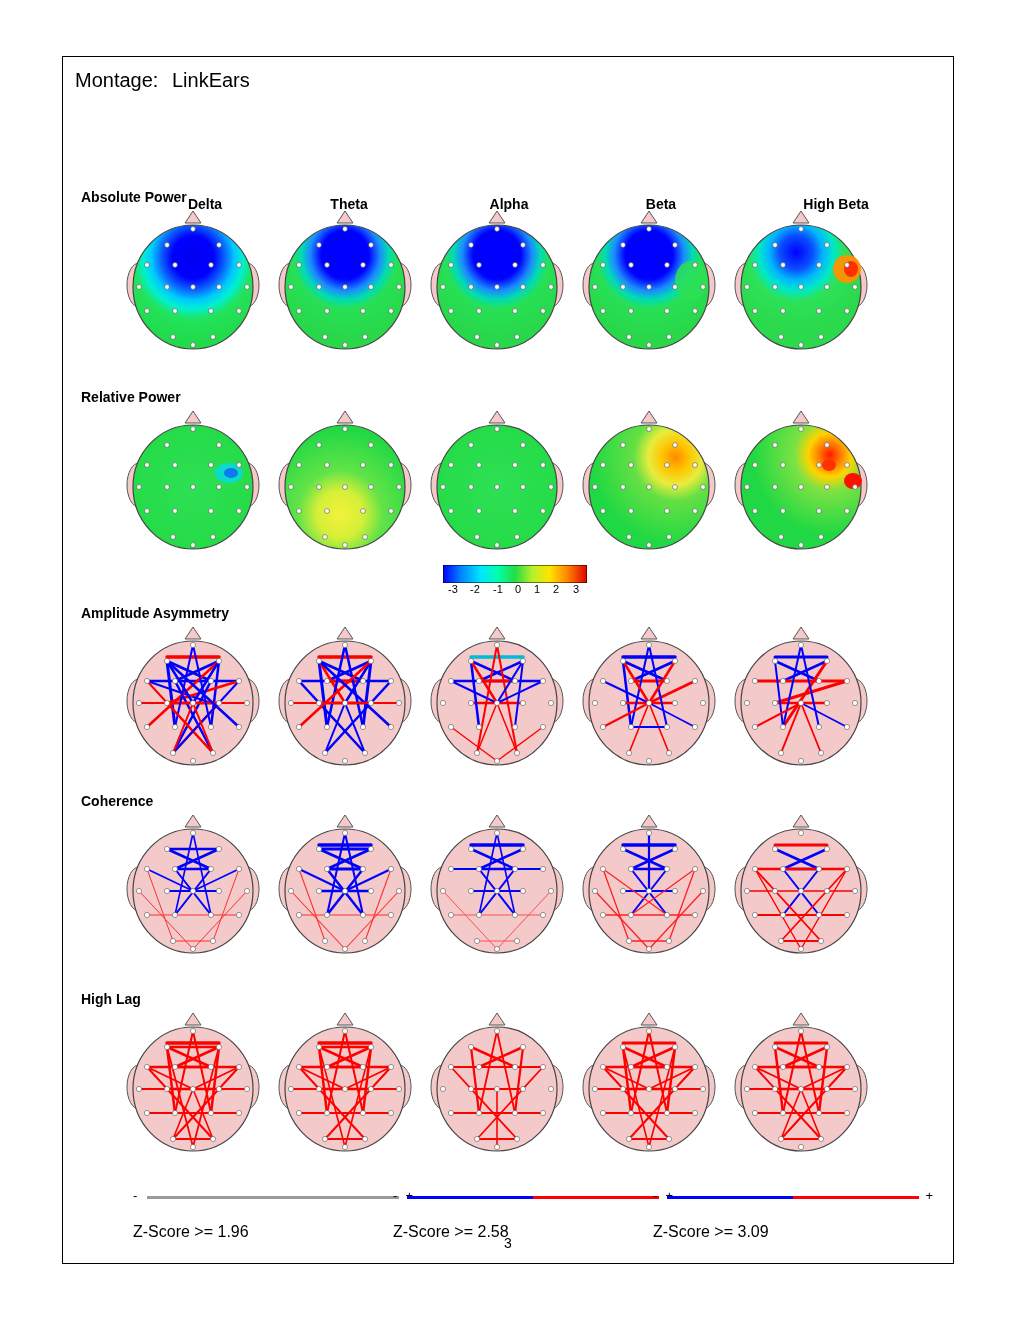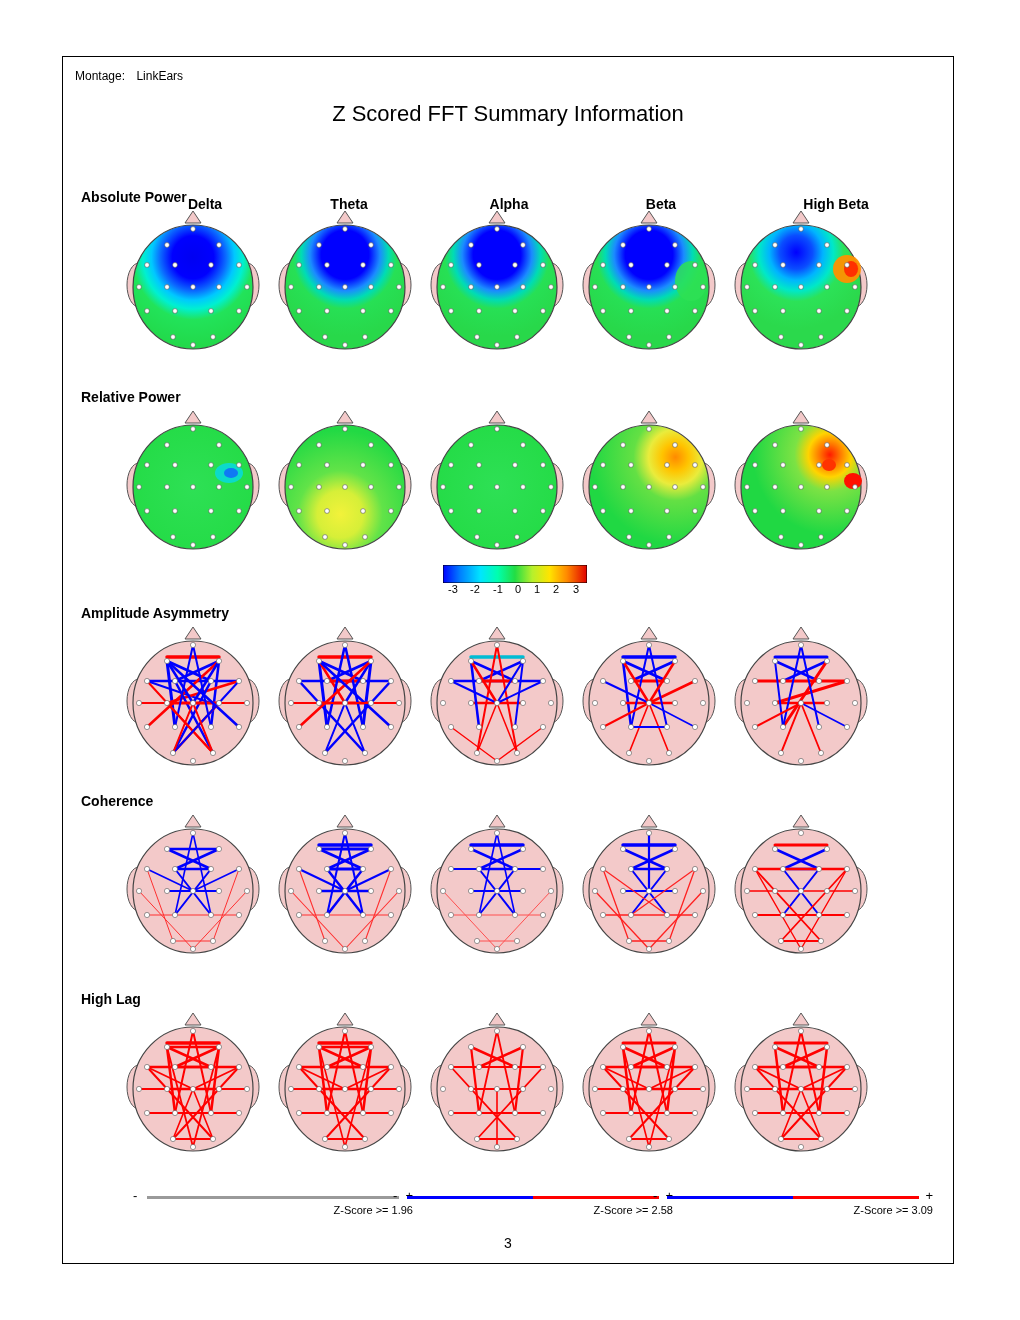--- a/index.html
+++ b/index.html
@@ -1,51 +1,50 @@
 <!DOCTYPE html>
 <html><head>
 <meta charset="utf-8">
 <style>
   html,body{margin:0;padding:0;background:#ffffff;}
   body{width:1020px;height:1320px;font-family:"Liberation Sans",sans-serif;color:#000;}
   #page{position:relative;width:1020px;height:1320px;}
   #frame{position:absolute;left:62px;top:56px;width:890px;height:1206px;border:1px solid #000;background:#fff;}
-  .montage{position:absolute;left:12px;top:12px;font-size:12px;}
+  .montage{position:absolute;left:12px;top:12px;font-size:20px;}
   .montage .lbl{margin-right:8px;}
   .title{position:absolute;left:0;top:44px;width:100%;text-align:center;font-size:22px;}
   .bandrow{position:absolute;left:0;top:95px;width:100%;height:20px;}
   .band{position:absolute;text-align:center;font-size:14px;font-weight:bold;width:140px;margin-top:44px;}
   .rowlabel{position:absolute;font-size:14px;font-weight:bold;}
   .headwrap{position:absolute;width:152px;height:150px;}
   svg{display:block;}
   .cbar{position:absolute;left:380px;top:508px;width:144px;}
   .cbar .ticks{position:relative;height:16px;font-size:11px;}
   .cbar .ticks span{position:absolute;top:0;transform:translateX(-50%);}
   .legendrow{position:absolute;left:0;top:1133px;width:100%;height:50px;}
   .legblock{position:absolute;width:280px;}
   .legline{position:relative;height:14px;}
   .legline .minus,.legline .plus{position:absolute;top:-2px;font-size:13px;}
   .legline .minus{left:0;}
   .legline .plus{right:0;}
   .legbar{position:absolute;left:14px;right:14px;top:6px;height:3px;}
-  .legtext{margin-top:0;text-align:right;font-size:11px;}
+  .legtext{margin-top:19px;text-align:left;font-size:16px;}
   .pagenum{position:absolute;left:0;top:1178px;width:100%;text-align:center;font-size:14px;}
 </style>
 </head>
 <body>
 
 <div id="page">
   <div id="frame">
 
     <div class="montage">
       <span class="lbl">Montage:</span>
       <span>LinkEars</span>
     </div>
 
-    <div class="title">Z Scored FFT Summary Information</div>
 
     <div class="bandrow">
       <div class="band" style="left:72px;">Delta</div>
       <div class="band" style="left:216px;">Theta</div>
       <div class="band" style="left:376px;">Alpha</div>
       <div class="band" style="left:528px;">Beta</div>
       <div class="band" style="left:703px;text-align:center;">High Beta</div>
     </div>
 
     <div class="rowlabel" style="left:18px;top:132px;">Absolute Power</div>

